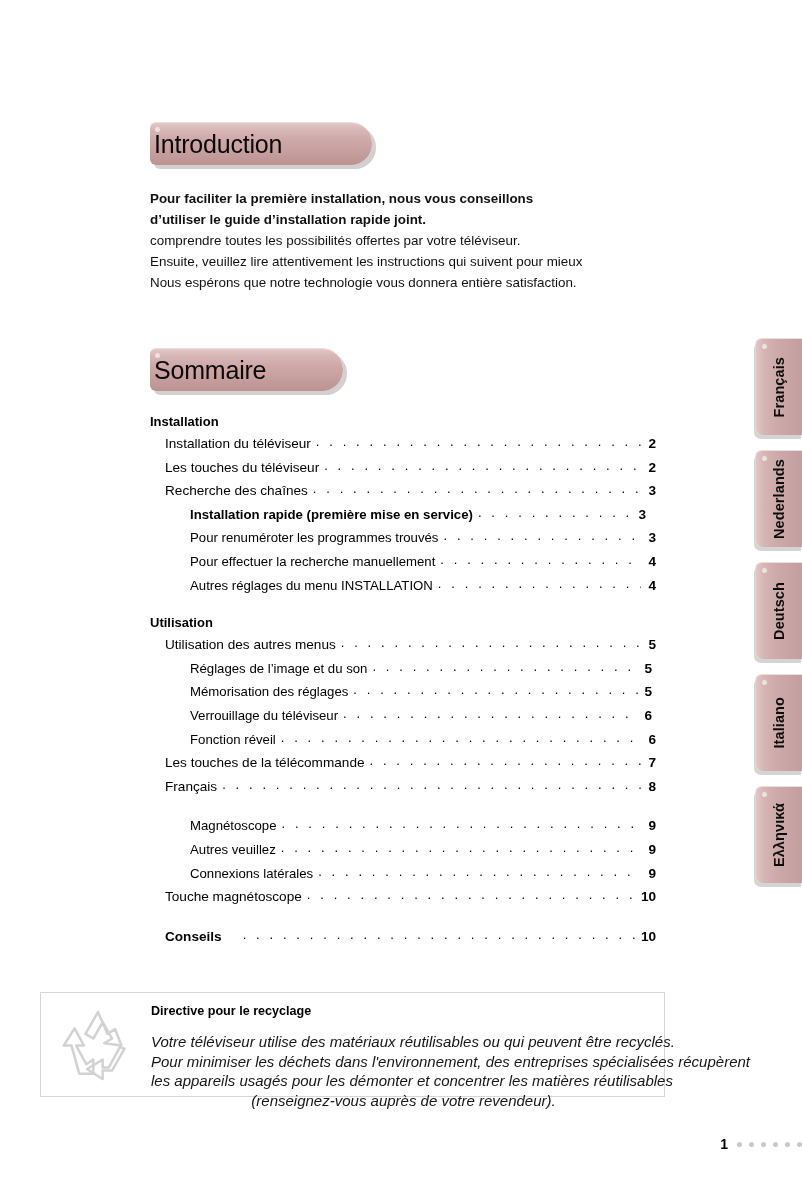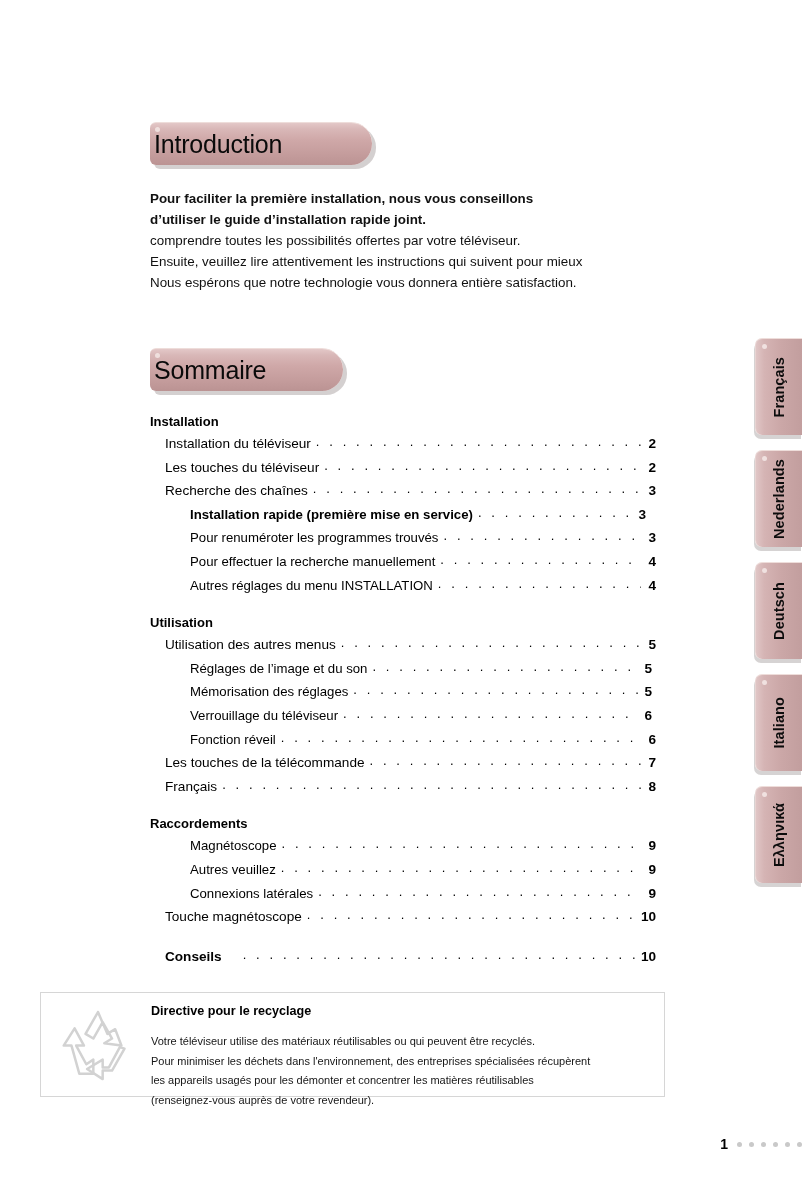--- a/index.html
+++ b/index.html
@@ -155,24 +155,26 @@
     top: 8px;
     right: 8px;
   }
   .recycle-title {
     font-size: 12.6px;
     font-weight: bold;
     line-height: 20px;
     margin-bottom: 11px;
   }
   .recycle-line {
-    font-size: 11px;
+    font-size: 15px;
+    font-style: italic;
     line-height: 19.5px;
     color: #161616;
     white-space: nowrap;
+    text-align: center;
   }
 
   
   .lang-tab {
     position: absolute;
     right: 0;
     width: 46px;
     height: 96px;
     background:
       linear-gradient(to right,
@@ -350,21 +352,20 @@
       </div>
 
       <div class="toc-row level-1">
         <span class="toc-label">Français</span>
         <span class="toc-leader"></span>
         <span class="toc-page">8</span>
       </div>
     </div>
 
     <div class="toc-group">
-      <div class="toc-section-title">Raccordements</div>
 
       <div class="toc-row level-2">
         <span class="toc-label">Magnétoscope</span>
         <span class="toc-leader"></span>
         <span class="toc-page">9</span>
       </div>
 
       <div class="toc-row level-2">
         <span class="toc-label">Autres veuillez</span>
         <span class="toc-leader"></span>

